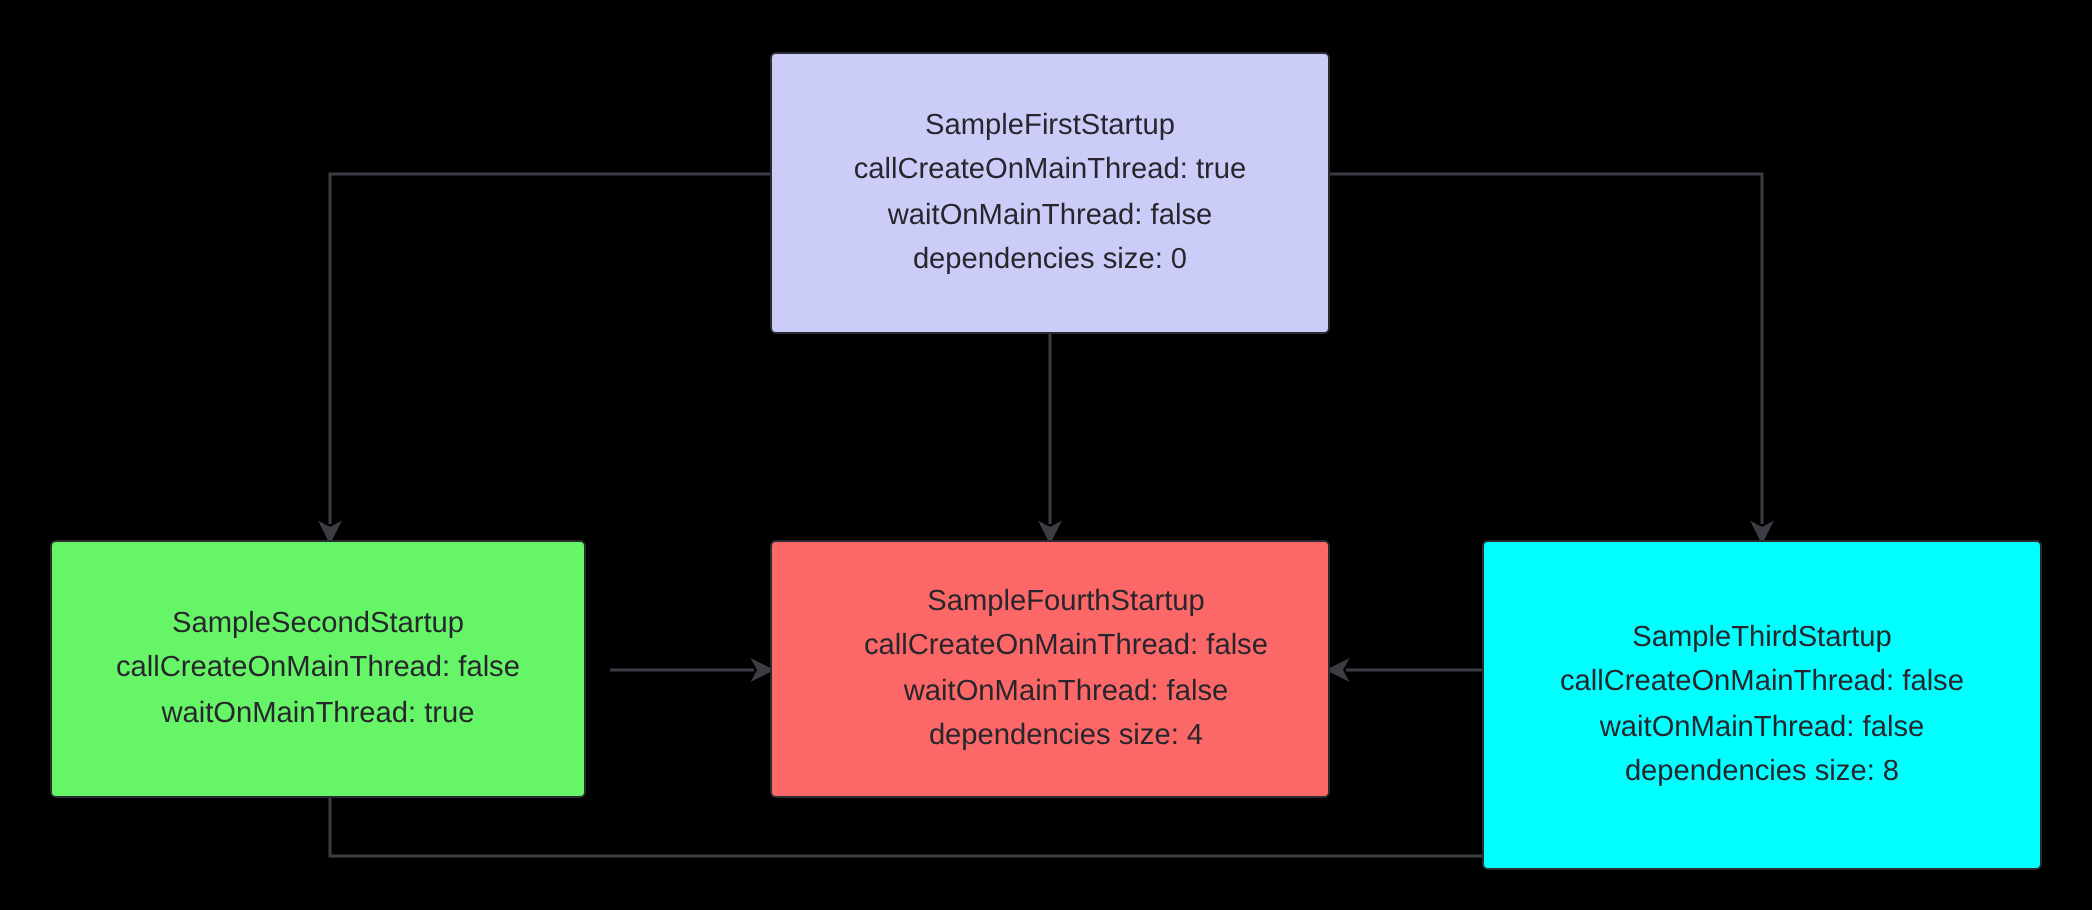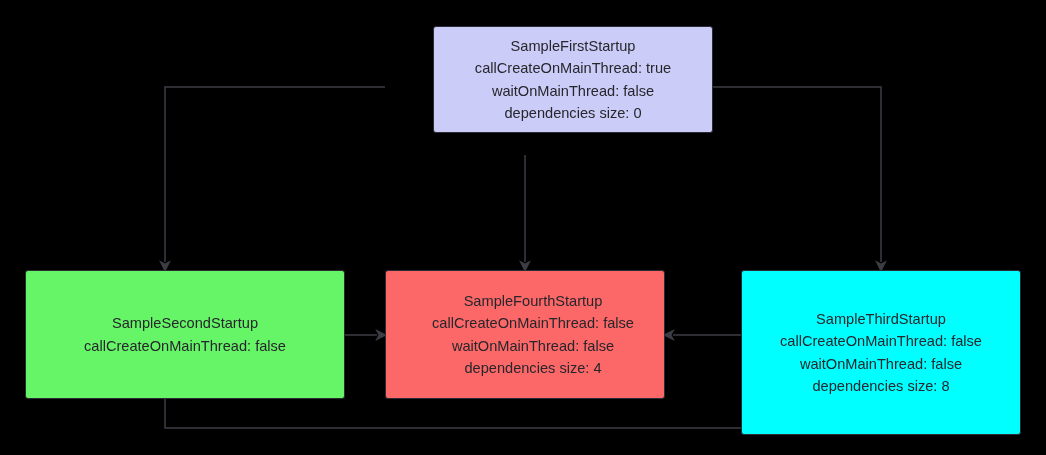--- a/index.html
+++ b/index.html
@@ -66,30 +66,31 @@
       <path d="M665,87 L881,87 L881,262" marker-end="url(#arrow-down)"></path>
 
       <path d="M305,335 L377,335" marker-end="url(#arrow-down)"></path>
 
       <path d="M741,335 L673,335" marker-end="url(#arrow-down)"></path>
 
       <path d="M165,399 L165,428 L881,428 L881,407" marker-end="url(#arrow-down)"></path>
     </g>
   </svg>
 
-  <div class="node" style="left:385px; top:26px; width:280px; height:107px; background:#ccccf8;margin-left:48px;">
+  <div class="node" style="left:385px; top:26px; width:280px; height:141px; background:#ccccf8;">
     <span class="node-line">SampleFirstStartup</span>
     <span class="node-line">callCreateOnMainThread: true</span>
     <span class="node-line">waitOnMainThread: false</span>
     <span class="node-line">dependencies size: 0</span>
   </div>
 
-  <div class="node" style="left:25px; top:270px; width:320px; height:129px; background:#66f566;">
+  <div class="node" style="left:25px; top:270px; width:268px; height:129px; background:#66f566;">
     <span class="node-line">SampleSecondStartup</span>
     <span class="node-line">callCreateOnMainThread: false</span>
+    <span class="node-line">waitOnMainThread: true</span>
   </div>
 
   <div class="node" style="left:385px; top:270px; width:280px; height:129px; background:#fc6767;padding-left:16px;">
     <span class="node-line">SampleFourthStartup</span>
     <span class="node-line">callCreateOnMainThread: false</span>
     <span class="node-line">waitOnMainThread: false</span>
     <span class="node-line">dependencies size: 4</span>
   </div>
 
   <div class="node" style="left:741px; top:270px; width:280px; height:165px; background:#00ffff;">

